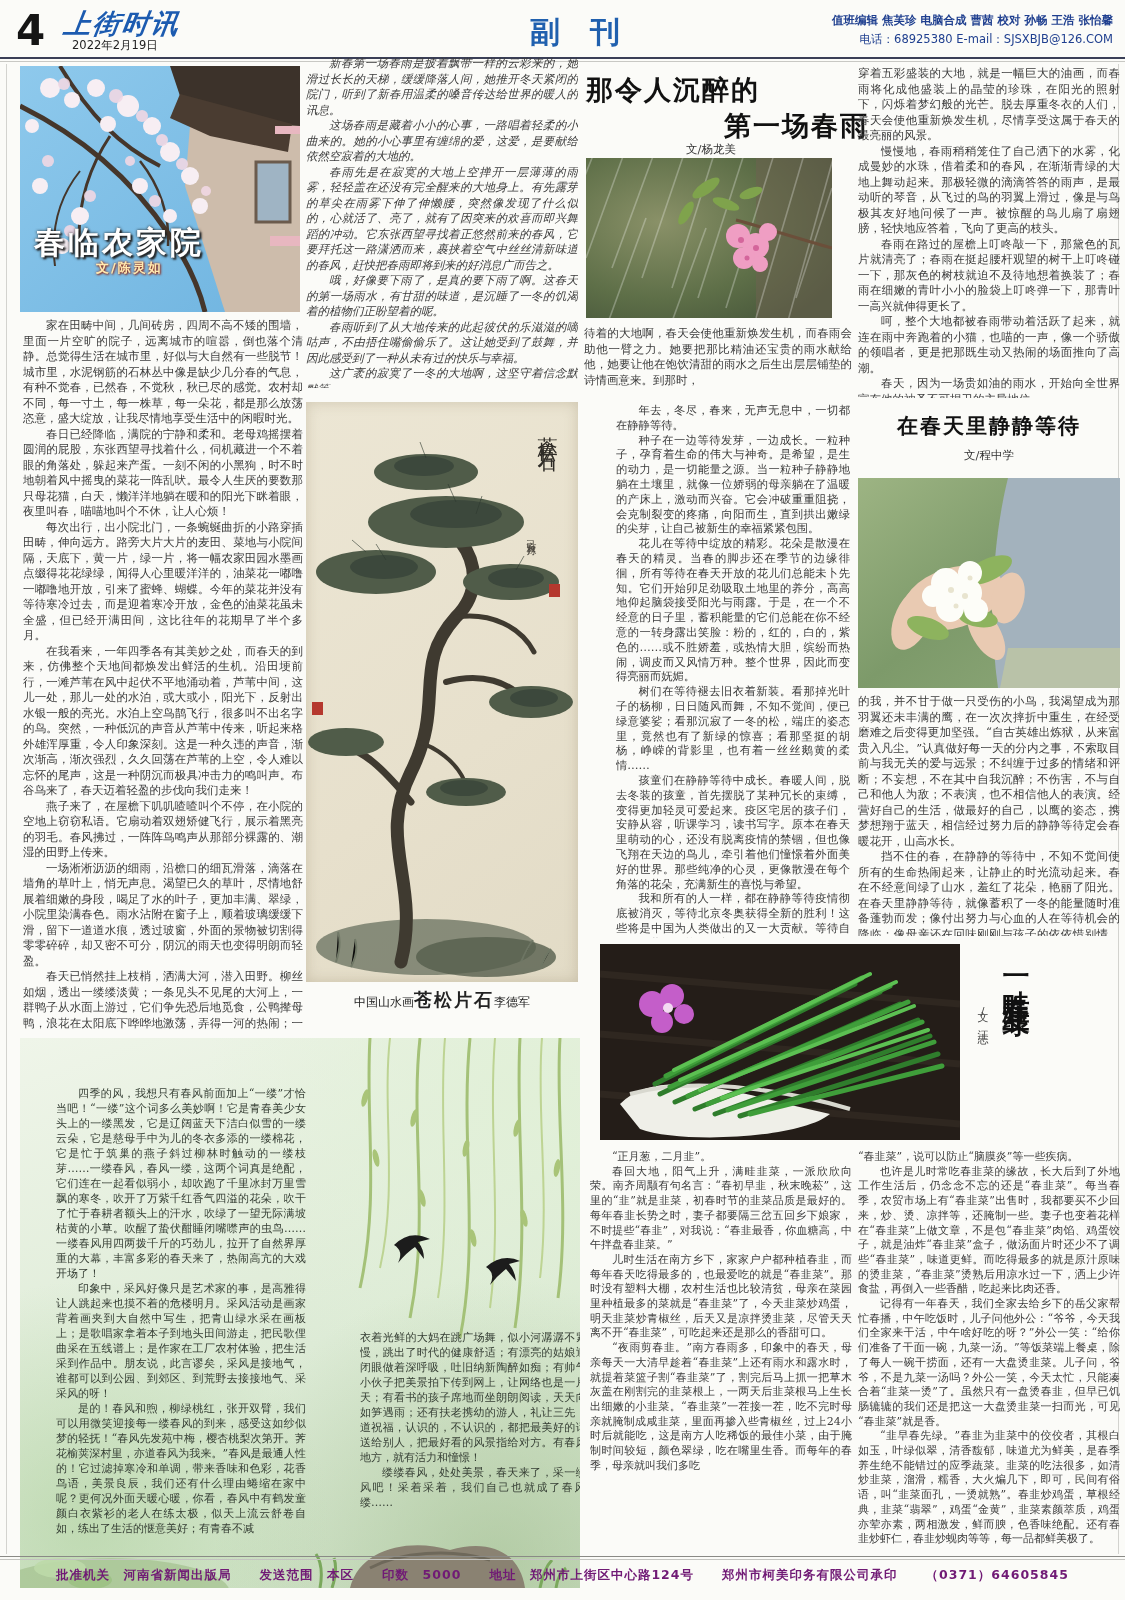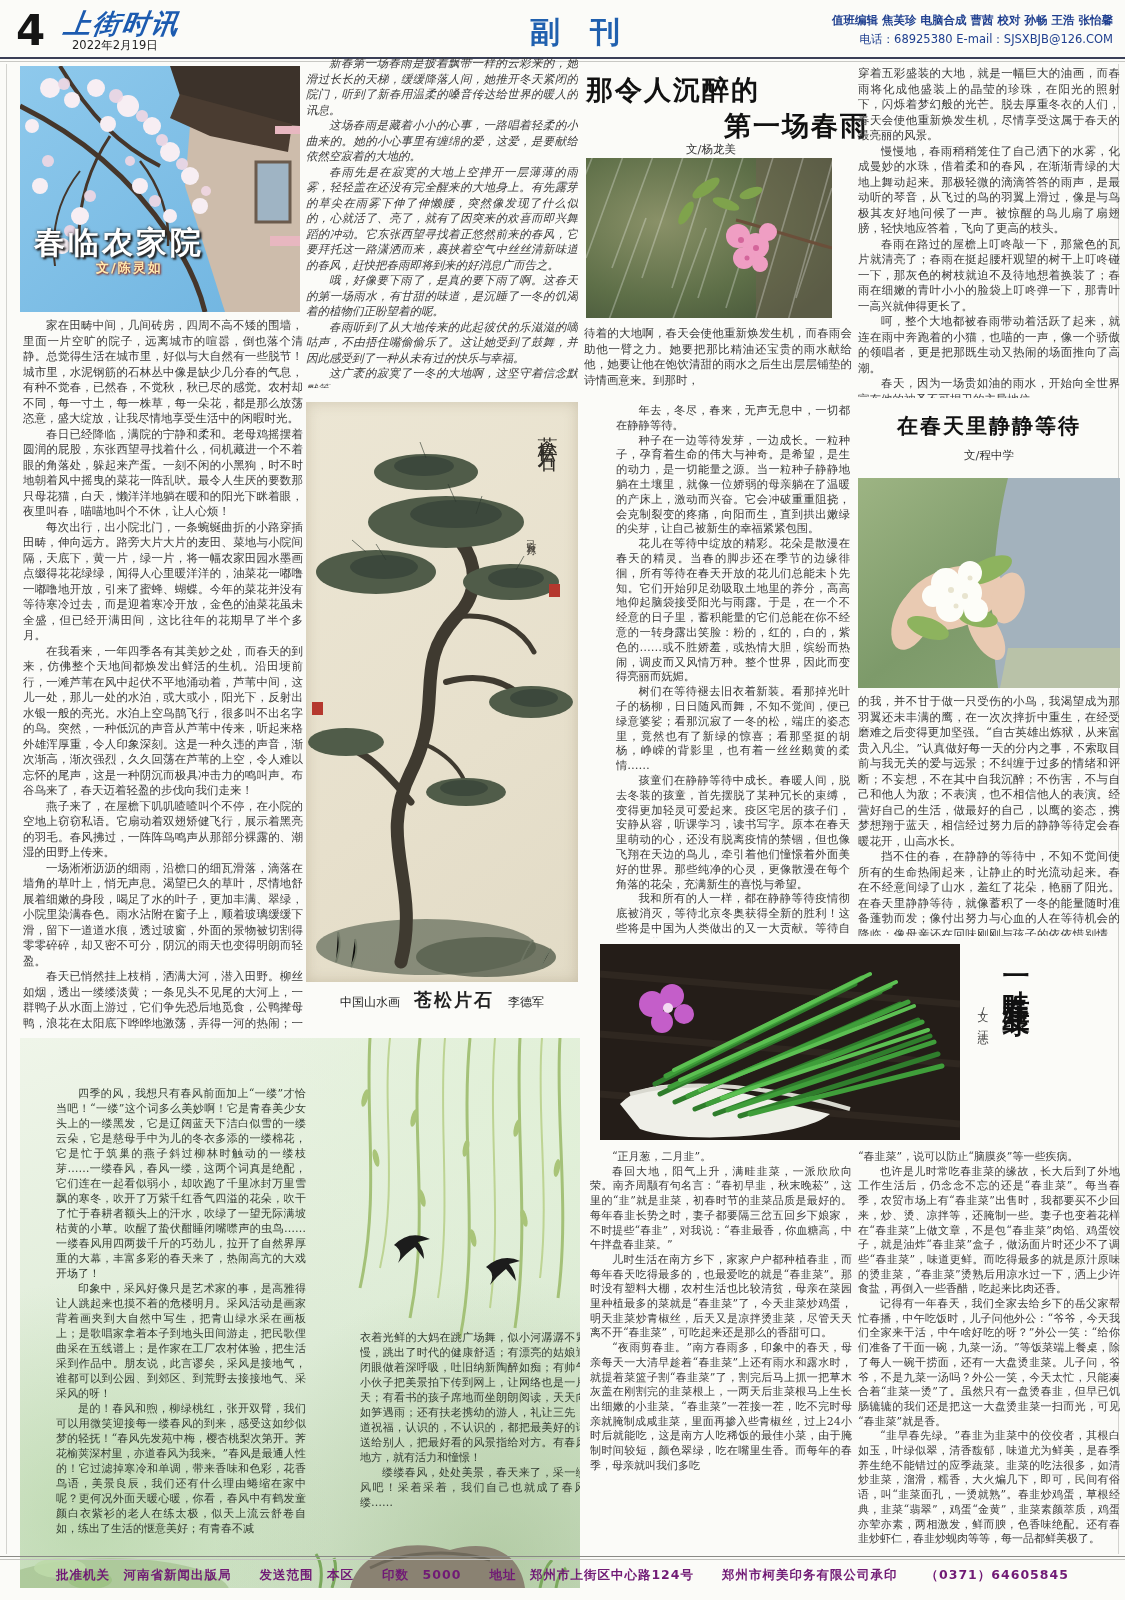--- a/index.html
+++ b/index.html
@@ -44,21 +44,21 @@
   .blossom-by{position:absolute;left:76px;bottom:35px;font:bold 13px "DejaVu Sans",sans-serif;color:#ffe9b0;text-shadow:1px 1px 2px #8c2d1f,0 0 3px #8c2d1f;letter-spacing:2px;}
   .rainphoto{left:586px;top:158px;width:246px;height:160px;}
   .handsphoto{left:858px;top:478px;width:262px;height:210px;}
   .leekphoto{left:600px;top:944px;width:360px;height:196px;}
 
   
   .painting{position:absolute;left:306px;top:402px;width:272px;height:580px;background:linear-gradient(145deg,#ece6d4,#e7e0cc 60%,#e2dbc6);box-shadow:inset 0 0 14px rgba(120,105,70,.25);}
   .calli{position:absolute;right:16px;top:18px;font-size:20px;color:#2e2b26;letter-spacing:6px;font-family:"DejaVu Serif",serif;}
   .inscr{position:absolute;right:40px;top:130px;font-size:10px;color:#4a463e;letter-spacing:2px;}
   .seal{position:absolute;width:11px;height:13px;background:#b5382e;}
-  .cap{position:absolute;left:306px;top:988px;width:272px;display:flex;align-items:baseline;justify-content:center;gap:14px;color:#222;}
+  .cap{position:absolute;left:306px;top:988px;width:272px;display:flex;align-items:baseline;justify-content:center;color:#222;}
   .cap .c1{font-size:12px;}
   .cap .c2{font:bold 18px "DejaVu Sans",sans-serif;letter-spacing:2px;}
   .cap .c3{font-size:12px;}
 
   
   .greenbox{position:absolute;left:20px;top:1038px;width:560px;height:550px;
     background:
       radial-gradient(circle at 12% 88%, rgba(160,200,140,.45), transparent 35%),
       radial-gradient(circle at 85% 95%, rgba(150,180,130,.5), transparent 40%),
       radial-gradient(circle at 90% 10%, rgba(225,240,215,.9), transparent 45%),

